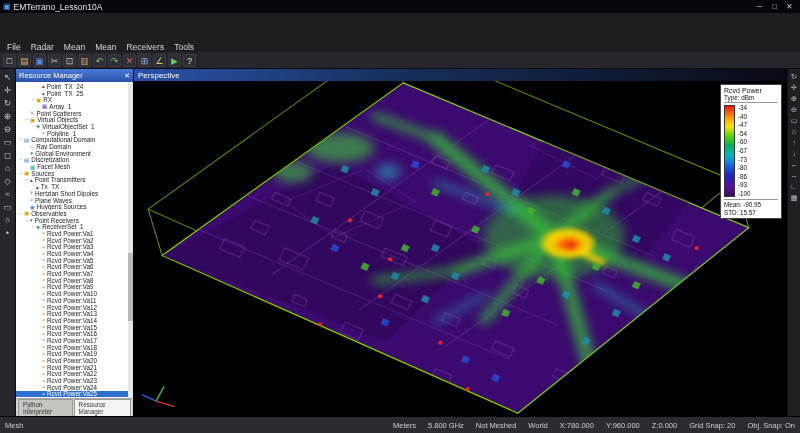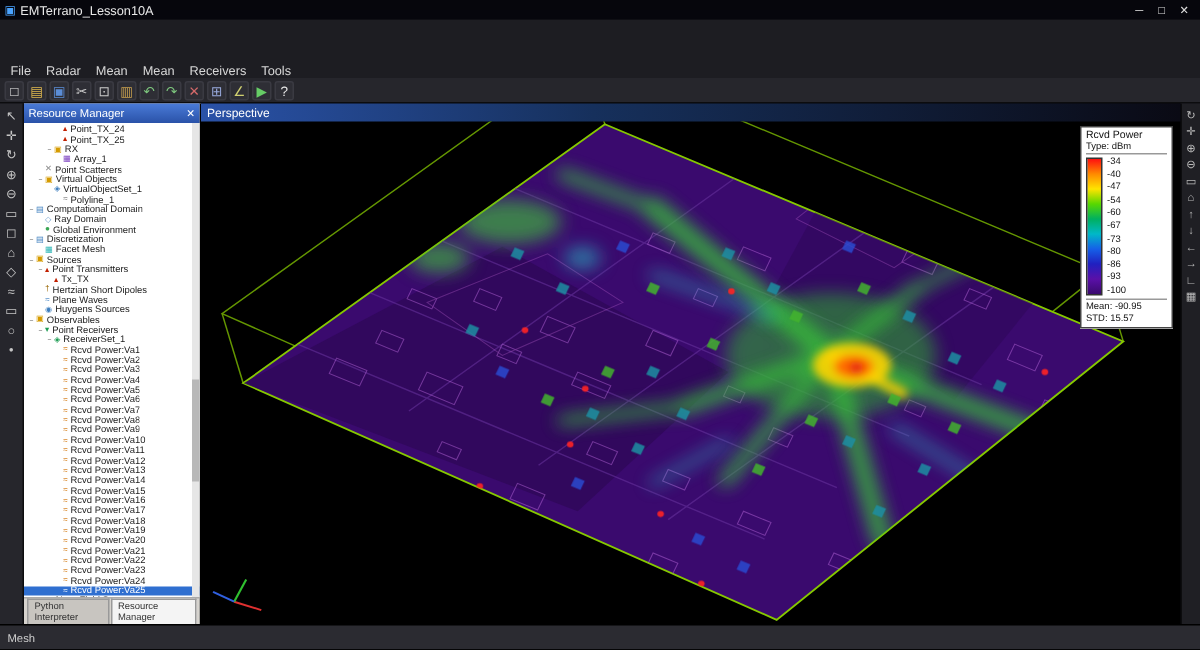--- a/index.html
+++ b/index.html
@@ -630,14 +630,25 @@
         <span class="rr-icon">↓</span>
         <span class="rr-icon">←</span>
         <span class="rr-icon">→</span>
         <span class="rr-icon">∟</span>
         <span class="rr-icon">▦</span>
       </div>
   </div>
 
   <div class="statusbar">
     <span class="status-ready">Mesh</span>
+    <div class="status-fields" id="status-fields">
+        <span class="sfield">Meters</span>
+        <span class="sfield">5.800 GHz</span>
+        <span class="sfield">Not Meshed</span>
+        <span class="sfield">World</span>
+        <span class="sfield">X:780.000</span>
+        <span class="sfield">Y:960.000</span>
+        <span class="sfield">Z:0.000</span>
+        <span class="sfield">Grid Snap: 20</span>
+        <span class="sfield">Obj. Snap: On</span>
+      </div>
   </div>
 </div>
 
 </body></html>

